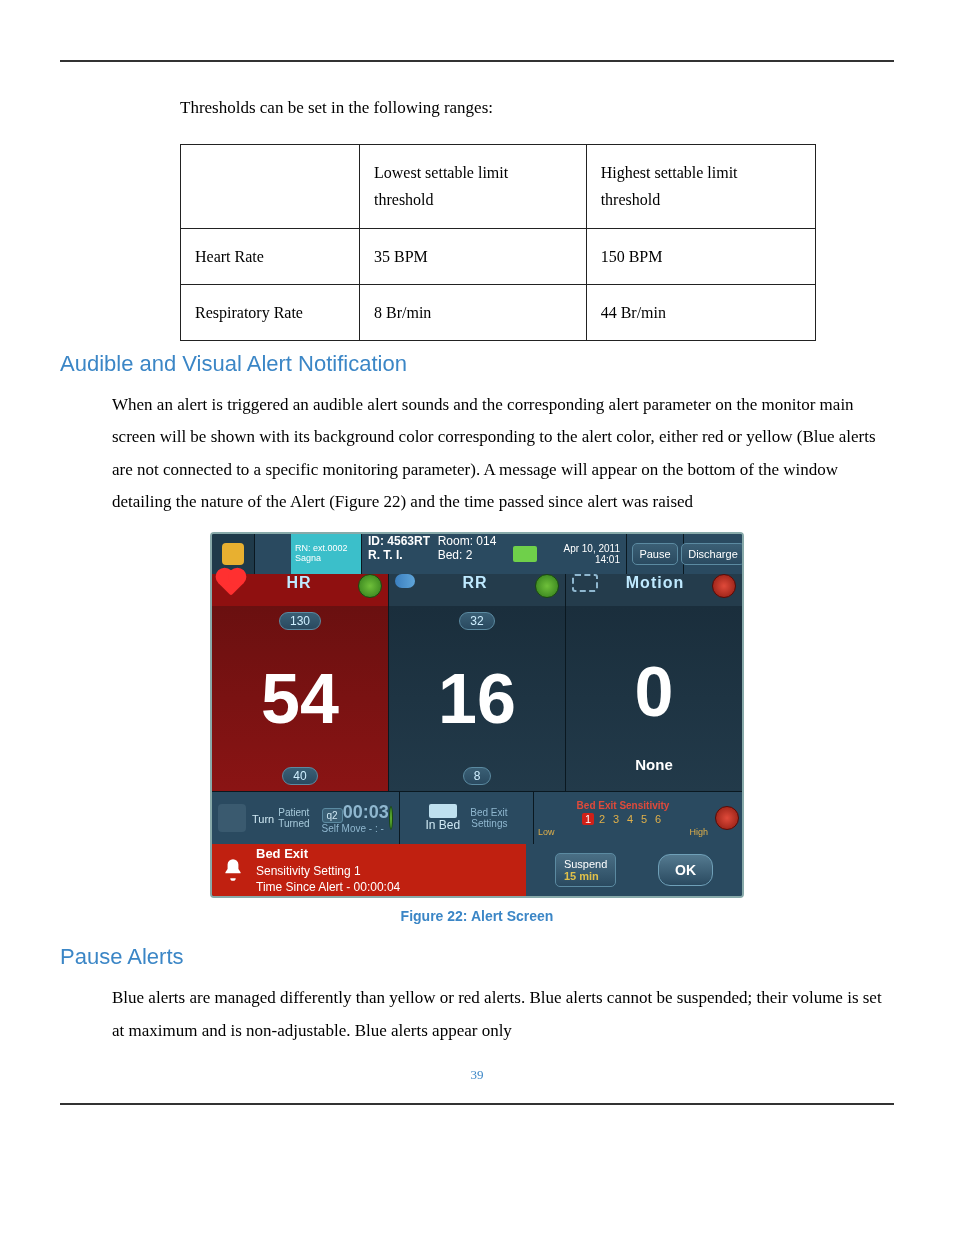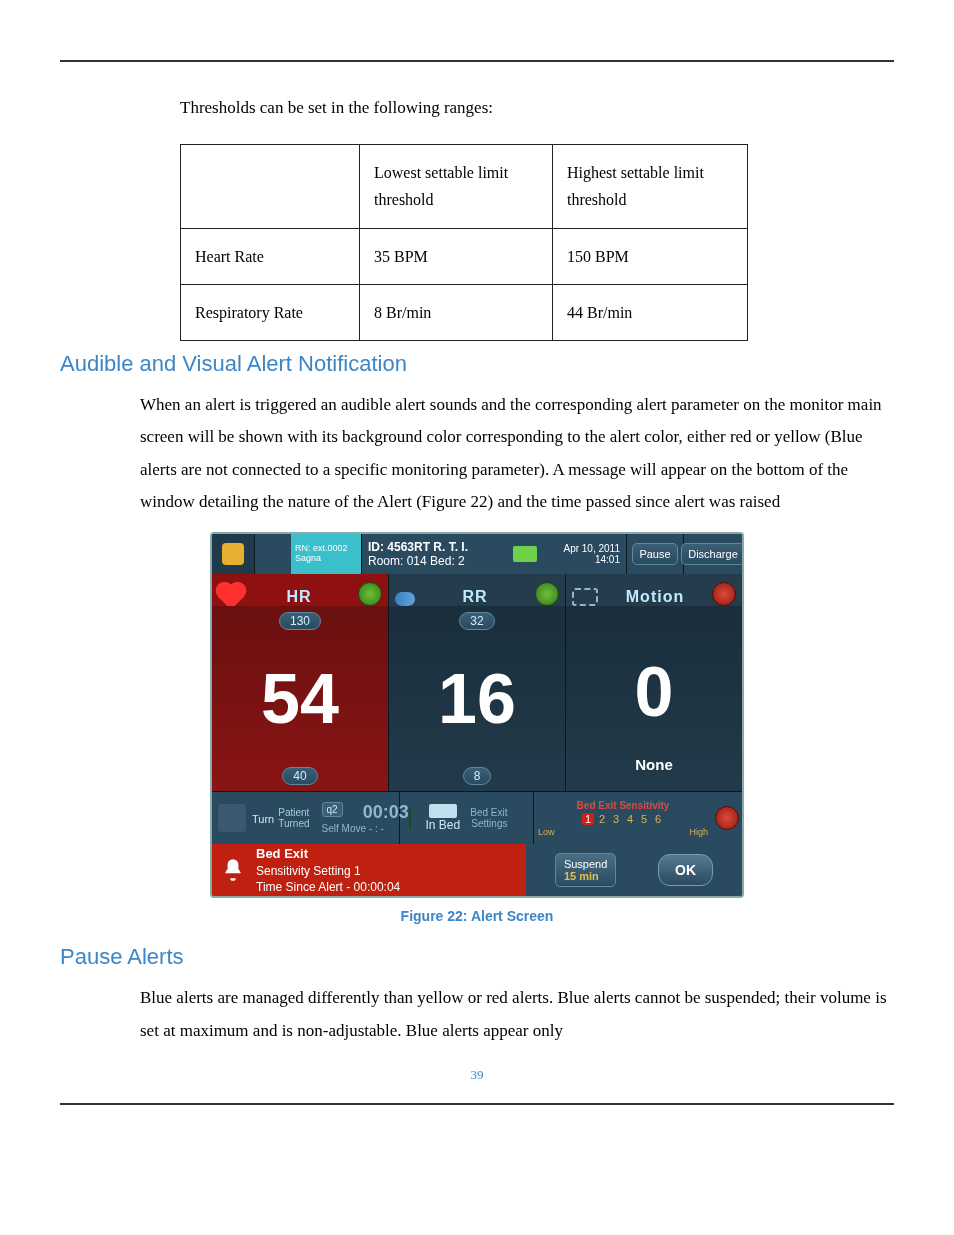--- a/index.html
+++ b/index.html
@@ -1,47 +1,47 @@
 <!DOCTYPE html>
 <html><head>
 <meta charset="utf-8">
 <style>
   html,body{margin:0;padding:0;background:#fff;font-family:"Times New Roman",Times,serif;color:#000;}
   .page{width:954px;margin:0 auto;padding:60px 60px 40px 60px;box-sizing:border-box;}
   .hr{border-top:2px solid #333;margin-bottom:30px;}
   .intro{margin-left:120px;font-size:17px;margin-bottom:20px;line-height:1.9;}
-  .table{margin-left:120px;border-collapse:collapse;width:568px;}
+  .table{margin-left:120px;border-collapse:collapse;width:636px;}
   .table td{border:1px solid #222;padding:14px 14px;font-size:16px;vertical-align:top;line-height:1.7;}
   .table .col0{width:150px;}
   .heading{color:#3b86c6;font-family:Arial,Helvetica,sans-serif;font-size:22px;margin:10px 0 12px 0;}
-  .bodytext{margin-left:80px;font-size:17px;line-height:1.9;margin-bottom:14px;}
+  .bodytext{margin-left:52px;font-size:17px;line-height:1.9;margin-bottom:14px;}
   .figure-caption{color:#3b86c6;font-family:Arial,Helvetica,sans-serif;font-weight:bold;text-align:center;font-size:14px;margin:10px 0 20px 0;}
   .page-number{color:#3b86c6;text-align:center;font-size:13px;margin-top:20px;}
   .bottom-hr{border-top:2px solid #333;margin-top:20px;}
 
   
   .monitor{width:530px;margin:0 auto 10px auto;font-family:Arial,Helvetica,sans-serif;border:2px solid #8aa;background:#1e3a4a;border-radius:4px;overflow:hidden;}
   
   .topbar{display:flex;align-items:stretch;height:40px;background:#2a4a60;}
   .top-icon{width:42px;display:flex;align-items:center;justify-content:center;background:#1f3a4a;border-right:1px solid #0a1820;}
   .top-icon .clip{width:22px;height:22px;background:#e8b030;border-radius:4px;position:relative;}
   .rn-box{width:62px;background:#3bbfca;display:flex;flex-direction:column;justify-content:center;padding:2px 4px;border-right:1px solid #0a1820;margin-left:36px;}
   .rn-box span{color:#fff;font-size:9px;line-height:1.1;}
-  .id-box{flex:1;background:#2a4a60;color:#fff;display:flex;flex-direction:column;justify-content:center;padding-left:6px;font-size:12px;}
+  .id-box{flex:1;background:#2a4a60;color:#fff;display:flex;flex-direction:row;justify-content:center;padding-left:6px;font-size:12px;}
   .id-box .id{font-weight:bold;}
   .sig-box{width:40px;display:flex;align-items:center;justify-content:center;}
   .sig-icon{width:24px;height:16px;background:#6fd04a;border-radius:2px;position:relative;}
   .date-box{width:75px;display:flex;flex-direction:column;justify-content:center;align-items:flex-end;padding-right:6px;color:#fff;font-size:10px;}
   .top-btn{width:56px;display:flex;align-items:center;justify-content:center;background:#2a4a60;border-left:1px solid #0a1820;}
   .top-btn .pill{color:#fff;font-size:11px;border:1px solid #5b8aa1;border-radius:5px;padding:4px 6px;background:linear-gradient(#3b5f75,#2a4a60);}
   .discharge{width:58px;}
 
   
   .headers{display:flex;height:32px;}
-  .hcell{flex:1;display:flex;align-items:flex-end;padding:0 6px;border-right:1px solid #0a1820;}
+  .hcell{flex:1;display:flex;align-items:flex-start;padding:0 6px;border-right:1px solid #0a1820;}
   .hcell:last-child{border-right:none;}
   .hcell.hr-bg{background:#8f1010;}
   .hcell.rr-bg{background:#243c4c;}
   .hcell.mo-bg{background:#243c4c;}
   .hcell .lbl{color:#bfeaff;font-weight:bold;font-size:16px;flex:1;text-align:center;letter-spacing:1px;}
   .heart-icon{width:18px;height:18px;background:#ff3030;transform:rotate(45deg);position:relative;border-radius:0 0 2px 0;margin-left:4px;}
   .heart-icon::before,.heart-icon::after{content:"";position:absolute;width:18px;height:18px;background:#ff3030;border-radius:50%;}
   .heart-icon::before{left:-9px;}
   .heart-icon::after{top:-9px;}
   .rr-icon{width:20px;height:14px;border-radius:7px;background:linear-gradient(90deg,#3b7fbf,#5fa5d9);}
@@ -58,21 +58,21 @@
   .value{color:#fff;font-size:70px;font-weight:bold;line-height:1;flex:1;display:flex;align-items:center;}
   .mo-none{color:#fff;font-size:15px;font-weight:bold;margin-bottom:18px;}
 
   
   .posture{display:flex;height:52px;background:#2a4a60;border-top:1px solid #0a1820;}
   .turn-box{width:175px;display:flex;align-items:center;border-right:1px solid #0a1820;padding:0 6px;}
   .turn-icon{width:28px;height:28px;border-radius:4px;background:#3a5a6f;margin-right:6px;}
   .turn-text{display:flex;flex-direction:column;color:#a7cadb;font-size:10px;line-height:1.1;}
   .turn-lbl{color:#cfe8f3;font-size:11px;margin-top:2px;}
   .timer-box{width:100px;display:flex;flex-direction:column;align-items:flex-start;justify-content:center;padding-left:4px;}
-  .timer-row{display:flex;align-items:flex-start;gap:20px;}
+  .timer-row{display:flex;align-items:flex-end;gap:0;}
   .q2{background:#3a5f75;color:#cfe8f3;font-size:10px;border-radius:3px;padding:1px 4px;border:1px solid #5b8aa1;}
   .timer{color:#8fb7cf;font-size:18px;font-weight:bold;}
   .selfmove{color:#8fb7cf;font-size:10px;}
   .inbed-box{flex:1;display:flex;align-items:center;justify-content:center;gap:10px;border-right:1px solid #0a1820;}
   .bed-icon{width:28px;height:14px;background:#bfe0ef;border-radius:2px;position:relative;}
   .inbed-lbl{color:#cfe8f3;font-size:12px;}
   .bedexit-set{color:#8fb7cf;font-size:10px;text-align:right;line-height:1.1;}
   .sens-box{width:170px;display:flex;flex-direction:column;align-items:center;justify-content:center;padding:2px 4px;}
   .sens-title{color:#e04a3a;font-size:10px;font-weight:bold;}
   .sens-nums{display:flex;gap:2px;margin:2px 0;}

